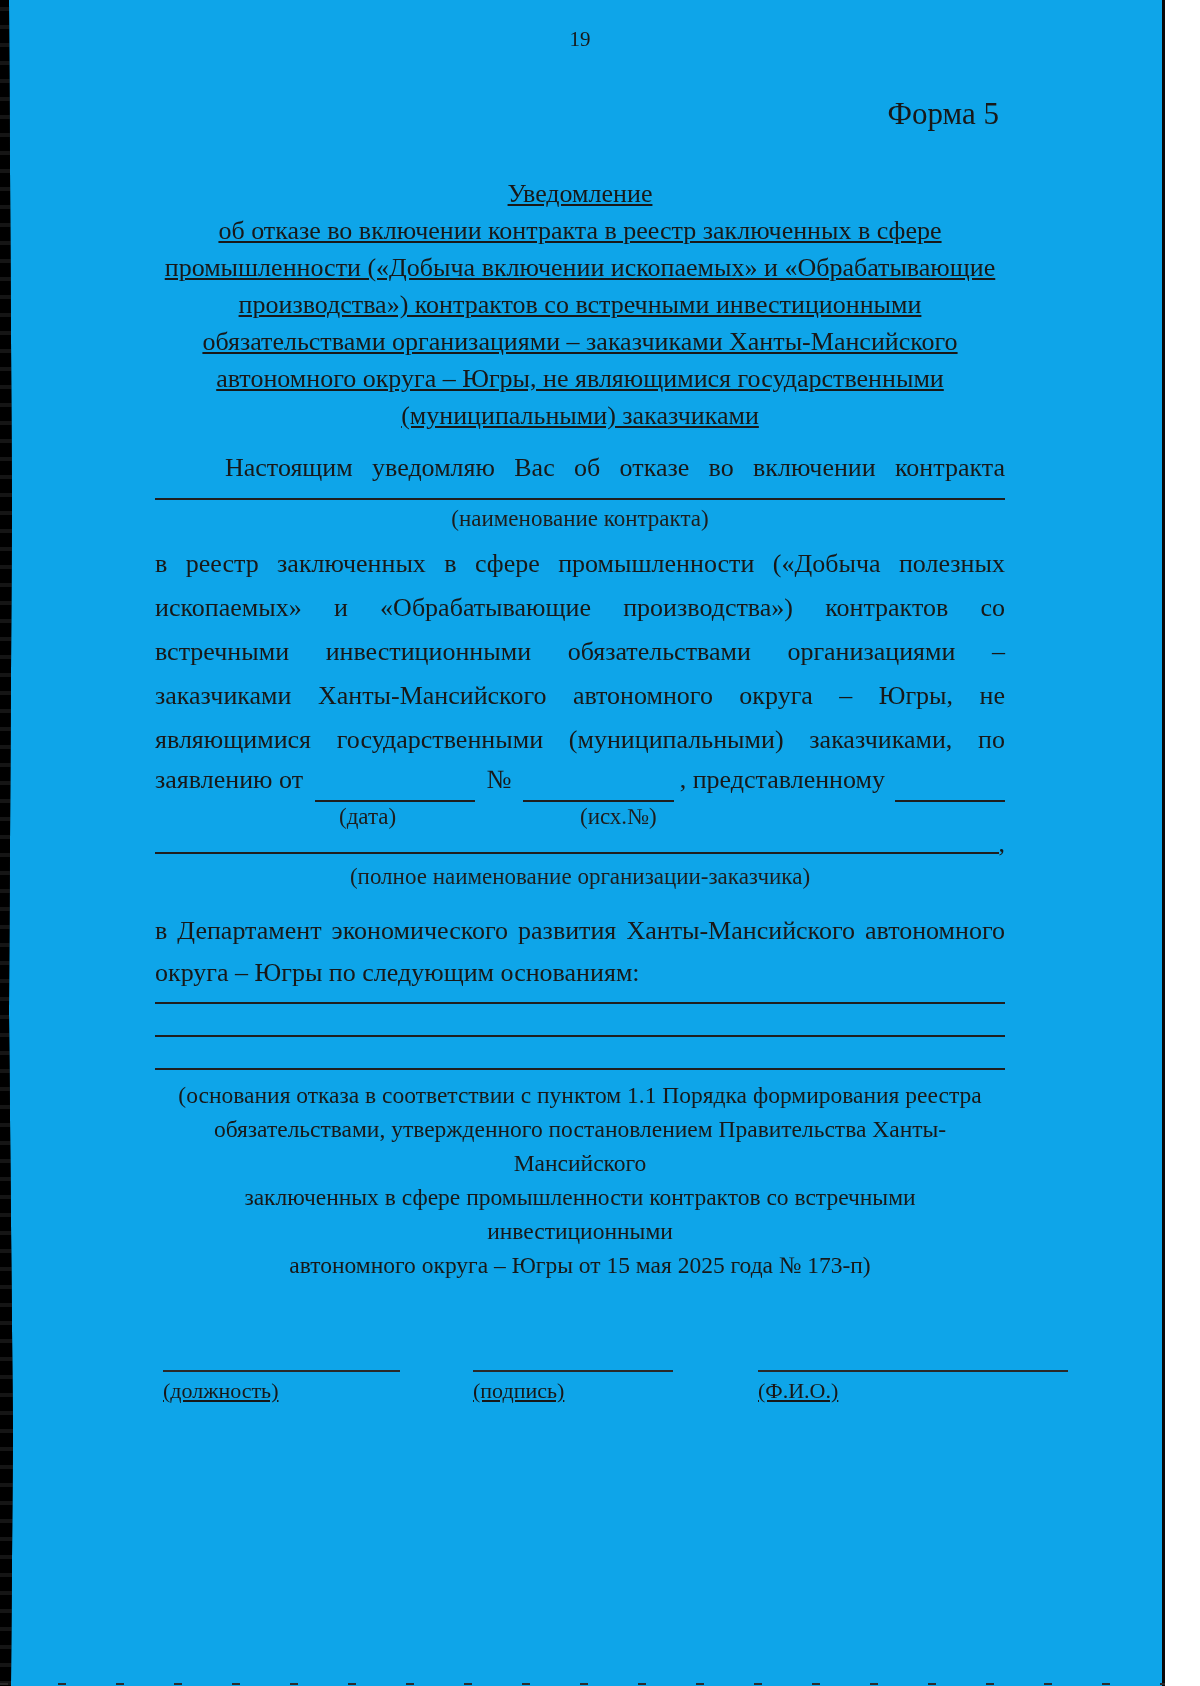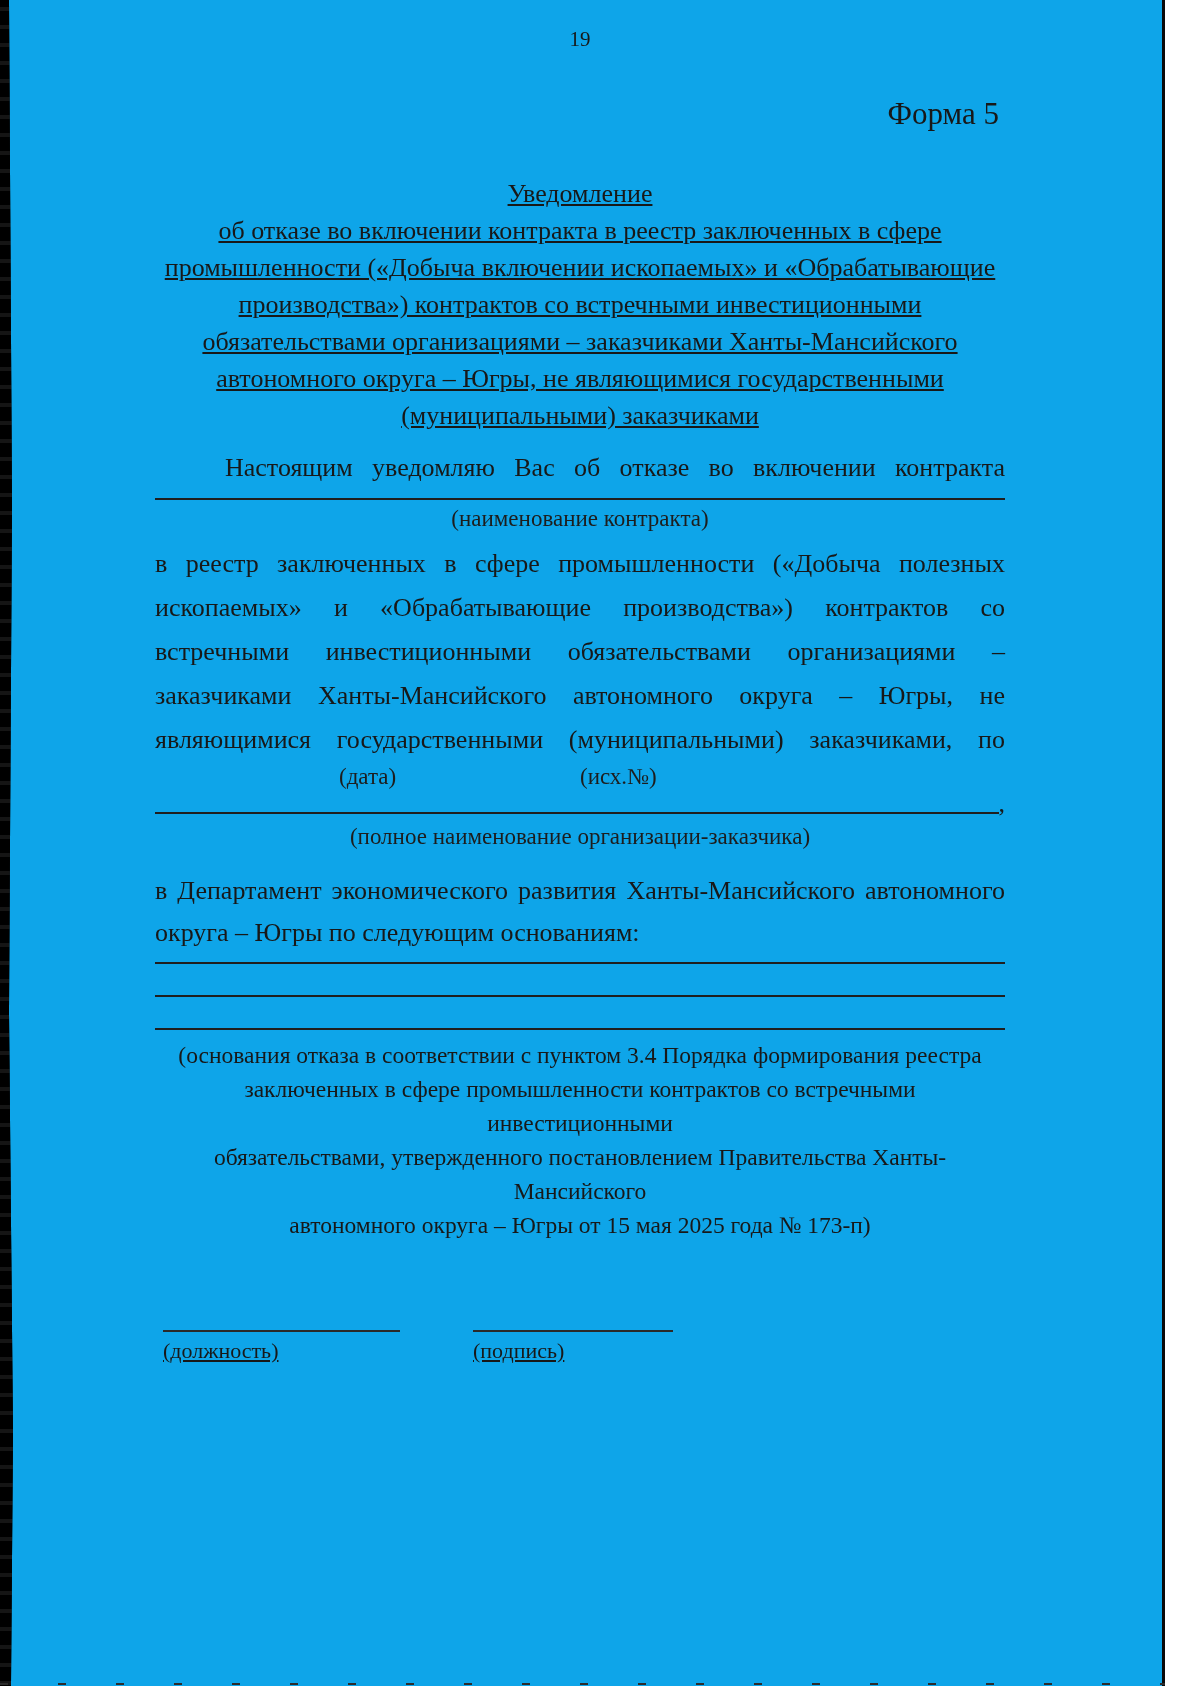--- a/index.html
+++ b/index.html
@@ -91,20 +91,28 @@
 
     <div class="rule rule1"></div>
     <div class="cap cap1">(наименование контракта)</div>
 
     <div class="para">
       <div class="just">в реестр заключенных в сфере промышленности («Добыча полезных</div>
       <div class="just">ископаемых» и «Обрабатывающие производства») контрактов со</div>
       <div class="just">встречными инвестиционными обязательствами организациями –</div>
       <div class="just">заказчиками Ханты-Мансийского автономного округа – Югры, не</div>
       <div class="just">являющимися государственными (муниципальными) заказчиками, по</div>
+      <div class="blankline">
+        <span>заявлению от</span>
+        <span class="fill fill-date"></span>
+        <span>№</span>
+        <span class="fill fill-num"></span>
+        <span>, представленному</span>
+        <span class="fill fill-rep"></span>
+      </div>
       <div class="blank-caps">
         <span class="cap cap-date">(дата)</span>
         <span class="cap cap-ref">(исх.№)</span>
       </div>
     </div>
 
     <div class="rule-comma">
       <div class="rl"></div>
       <span>,</span>
     </div>
@@ -113,31 +121,35 @@
     <div class="dept">
       <div class="just">в Департамент экономического развития Ханты-Мансийского автономного</div>
       <div>округа – Югры по следующим основаниям:</div>
     </div>
 
     <div class="blankrule br1"></div>
     <div class="blankrule br2"></div>
     <div class="blankrule br3"></div>
 
     <div class="reasons">
-      <div>(основания отказа в соответствии с пунктом 3.4 Порядка формирования реестра</div>
+      <div>(основания отказа в соответствии с пунктом 1.1 Порядка формирования реестра</div>
+      <div>обязательствами, утвержденного постановлением Правительства Ханты-Мансийского</div>
       <div>заключенных в сфере промышленности контрактов со встречными инвестиционными</div>
-      <div>обязательствами, утвержденного постановлением Правительства Ханты-Мансийского</div>
       <div>автономного округа – Югры от 15 мая 2025 года № 173-п)</div>
     </div>
 
     <div class="signature">
       <div class="sig-col sig1">
         <div class="sline"></div>
         <div class="scap">(должность)</div>
       </div>
       <div class="sig-col sig2">
         <div class="sline"></div>
         <div class="scap">(подпись)</div>
       </div>
+      <div class="sig-col sig3">
+        <div class="sline"></div>
+        <div class="scap">(Ф.И.О.)</div>
+      </div>
     </div>
 
   </div>
 </div>
 
 </body></html>

